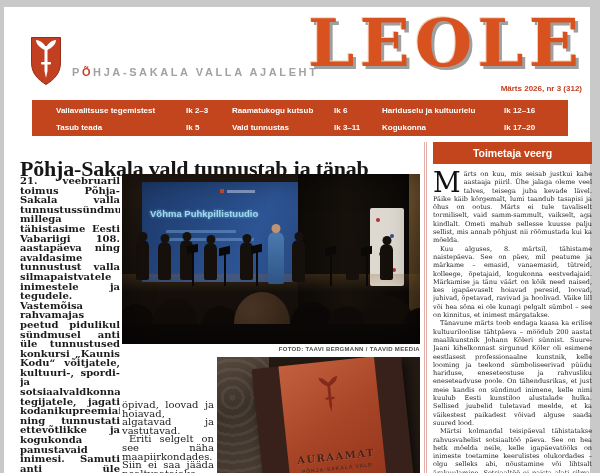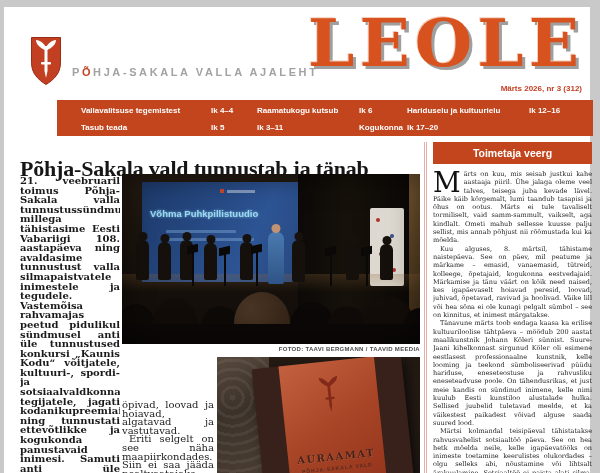--- a/index.html
+++ b/index.html
@@ -16,21 +16,21 @@
                letter-spacing:2.6px;color:#a2a2a2;white-space:nowrap;}
   .brand-label .red-o{color:#c23f22;}
   .leole{position:absolute;right:12px;top:4px;font-family:"DejaVu Serif",serif;font-weight:bold;
          font-size:66px;line-height:78px;color:#d8521f;letter-spacing:5px;
          text-shadow:-1px -1px 0 #f3cdb6, 3px 3px 0 #9f9f9f;}
   .issue{position:absolute;right:14px;top:84px;font-size:8px;font-weight:bold;color:#c23f22;}
 
   
   .toc{position:absolute;left:32px;top:100px;width:512px;height:30px;background:#c2451d;
        display:grid;grid-template-columns:130px 46px 102px 48px 122px 56px;
-       padding:6px 0 0 24px;row-gap:4px;font-size:8px;font-weight:bold;color:#ffffff;margin-left:25px;}
+       padding:6px 0 0 24px;row-gap:4px;font-size:8px;font-weight:bold;color:#ffffff;}
   .toc span{white-space:nowrap;overflow:hidden;}
 
   
   .headline{position:absolute;left:20px;top:141px;width:402px;font-size:22px;font-weight:bold;
             color:#161616;letter-spacing:-0.2px;white-space:nowrap;font-family:Liberation Serif, serif;}
   .separator{position:absolute;left:424px;top:142px;height:331px;border-left:3px double #e5b0aa;}
 
   .col1{position:absolute;left:20px;top:176px;width:100px;height:297px;overflow:hidden;
         font-family:"DejaVu Serif",serif;font-weight:bold;font-size:10px;line-height:9.6px;
         text-align:justify;color:#1a1a1a;}
@@ -120,27 +120,28 @@
       <path d="M29 20h6v50l-3 14-3-14z"></path>
       <rect x="22" y="52" width="20" height="5" rx="2"></rect>
     </g>
   </svg>
   <div class="brand-label"><span>P</span><span class="red-o">Õ</span><span>HJA-SAKALA VALLA AJALEHT</span></div>
   <div class="leole">LEOLE</div>
   <div class="issue">Märts 2026, nr 3 (312)</div>
 
   <nav class="toc">
     <span>Vallavalitsuse tegemistest</span>
-    <span>lk 4–4</span>
+    <span>lk 2–3</span>
     <span>Raamatukogu kutsub</span>
     <span>lk 6</span>
     <span>Hariduselu ja kultuurielu</span>
     <span>lk 12–16</span>
     <span>Tasub teada</span>
     <span>lk 5</span>
+    <span>Vald tunnustas</span>
     <span>lk 3–11</span>
     <span>Kogukonna</span>
     <span>lk 17–20</span>
   </nav>
 
   <h1 class="headline">Põhja-Sakala vald tunnustab ja tänab</h1>
   <div class="separator"></div>
 
   <div class="col1">
     <p>21. veebruaril toimus Põhja-Sakala valla tunnustussündmus, millega tähistasime Eesti Vabariigi 108. aastapäeva ning avaldasime tunnustust valla silmapaistvatele inimestele ja tegudele. Vastemõisa rahvamajas peetud pidulikul sündmusel anti üle tunnustused konkursi „Kaunis Kodu“ võitjatele, kultuuri-, spordi- ja sotsiaalvaldkonna tegijatele, jagati kodanikupreemiaid ning tunnustati ettevõtlikke ja kogukonda panustavaid inimesi. Samuti anti üle teenetemärgid, ettevõtlusauhinnad ning vallavanema tänukirjad.</p>

